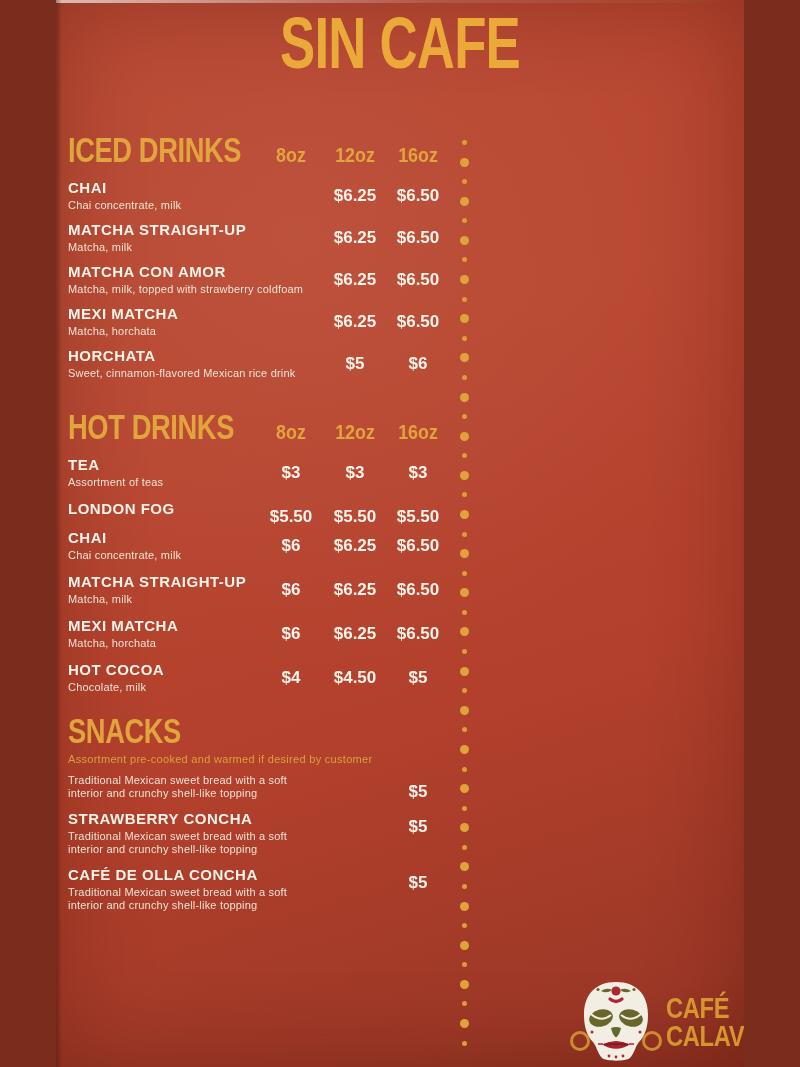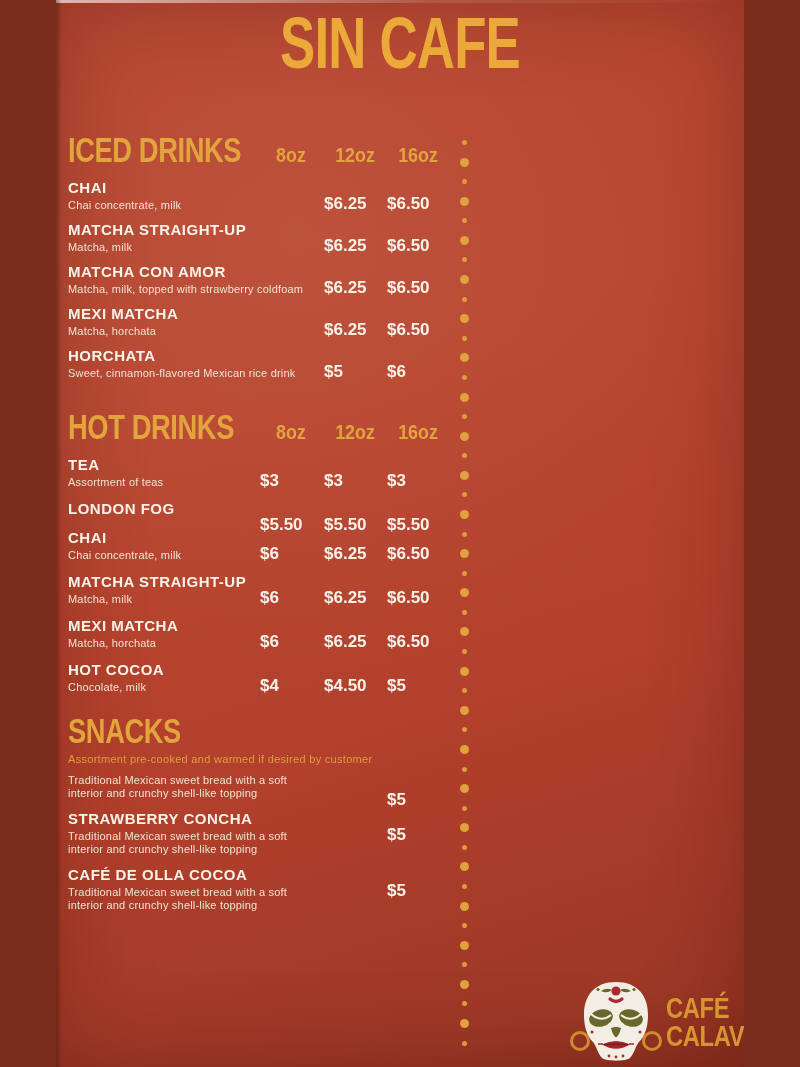--- a/index.html
+++ b/index.html
@@ -95,22 +95,22 @@
     margin-top: 2px;
     font-size: 11px; line-height: 13px;
     letter-spacing: 0.2px;
     color: #f3ebdd;
     opacity: 0.95;
     max-width: 335px;
   }
   .sec-snacks .item-desc { max-width: 300px; }
 
   .price {
-    position: absolute; top: 16px;
-    width: 62px; text-align: left;
+    position: absolute; top: 8px;
+    width: 62px; text-align: center;
     font-size: 17px; line-height: 19px;
     font-weight: 700;
     color: #f8f3e9;
   }
 
   .sec-iced   { margin-top: 55px; }
   .sec-hot    { margin-top: 28px; }
   .sec-snacks { margin-top: 18px; }
 
   
@@ -307,21 +307,21 @@
         <div class="row">
           <div class="item-desc">Traditional Mexican sweet bread with a soft interior and crunchy shell-like topping</div>
           <span class="price c2">$5</span>
         </div>
         <div class="row">
           <div class="item-name">STRAWBERRY CONCHA</div>
           <div class="item-desc">Traditional Mexican sweet bread with a soft interior and crunchy shell-like topping</div>
           <span class="price c2">$5</span>
         </div>
         <div class="row">
-          <div class="item-name">CAFÉ DE OLLA COCOA</div>
+          <div class="item-name">CAFÉ DE OLLA CONCHA</div>
           <div class="item-desc">Traditional Mexican sweet bread with a soft interior and crunchy shell-like topping</div>
           <span class="price c2">$5</span>
         </div>
       </div>
     </section>
 
   </div>
 
   <div class="logo">
     <svg class="logo-skull" viewBox="0 0 96 84" aria-hidden="true">

